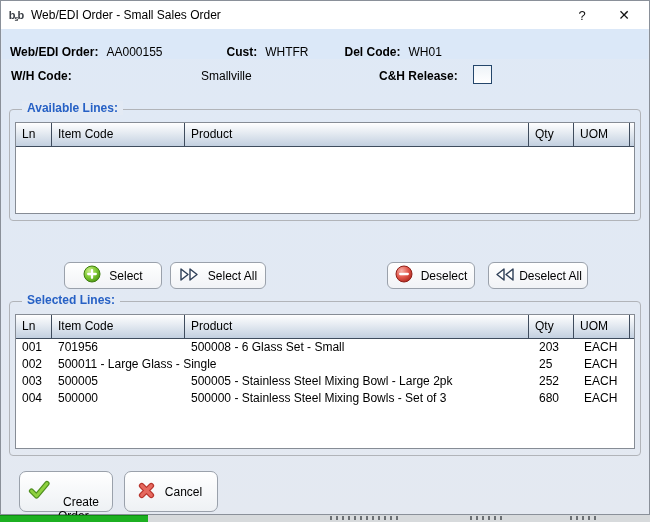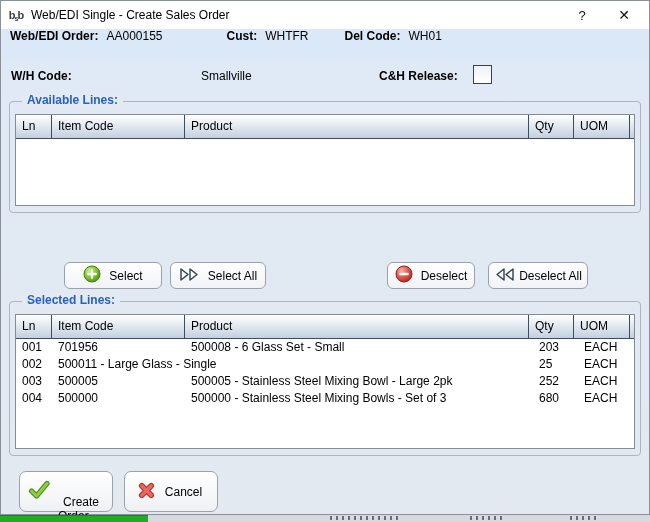--- a/index.html
+++ b/index.html
@@ -27,21 +27,21 @@
   .win-title{margin-left:6px;font-size:12px;}
   .win-btn{
     width:38px;height:28px;display:flex;align-items:center;justify-content:center;
     font-size:13px;color:#111;cursor:default;
   }
   .win-btn.help{position:absolute;right:48px;top:0;}
   .win-btn.close{position:absolute;right:6px;top:0;font-size:14px;}
   
   .header-row{
     position:absolute;left:1px;top:28px;width:646px;height:30px;
-    background:#dbe8f8;display:flex;align-items:flex-start;
+    background:#dbe8f8;display:flex;align-items:flex-end;
   }
   .lbl{font-weight:bold;}
   .header-row .lbl.order{margin-left:8px;}
   .header-row .val{margin-left:8px;}
   .header-row .lbl.cust{margin-left:64px;}
   .header-row .lbl.del{margin-left:36px;}
   
   .wh-row{position:absolute;left:0;top:60px;width:100%;height:30px;}
   .wh-row .lbl.wh{position:absolute;left:10px;top:8px;}
   .wh-field{
@@ -61,21 +61,21 @@
   }
   
   .groupbox{
     position:absolute;left:8px;width:632px;
     border:1px solid #b1b4b9;border-radius:4px;box-sizing:border-box;
   }
   .groupbox .gtitle{
     position:absolute;left:12px;top:-9px;padding:0 5px;
     color:#2761c5;font-weight:bold;background:#e3eaf4;
   }
-  .group-available{top:100px;height:112px;}
+  .group-available{top:108px;height:112px;}
   .group-selected{top:300px;height:155px;}
   
   .gtable{
     position:absolute;left:5px;top:12px;right:5px;bottom:6px;
     background:#fff;border:1px solid #868c95;box-sizing:border-box;
     display:flex;flex-direction:column;overflow:hidden;
   }
   .thead{
     display:flex;height:23px;flex:0 0 23px;
     background:linear-gradient(#ffffff,#c3d0e0);
@@ -126,21 +126,21 @@
   .t2{left:470px;width:36px;}
   .t3{left:570px;width:26px;}
 </style>
 </head>
 <body>
 
 <div class="dialog">
 
   <div class="titlebar">
     <div class="app-icon">b<span class="s">s</span>b</div>
-    <div class="win-title">Web/EDI Single - Create Sales Order</div>
+    <div class="win-title">Web/EDI Order - Small Sales Order</div>
     <div class="win-btn help">?</div>
     <div class="win-btn close">✕</div>
   </div>
 
   <div class="header-row">
     <span class="lbl order">Web/EDI Order:</span>
     <span class="val">AA000155</span>
     <span class="lbl cust">Cust:</span>
     <span class="val">WHTFR</span>
     <span class="lbl del">Del Code:</span>

